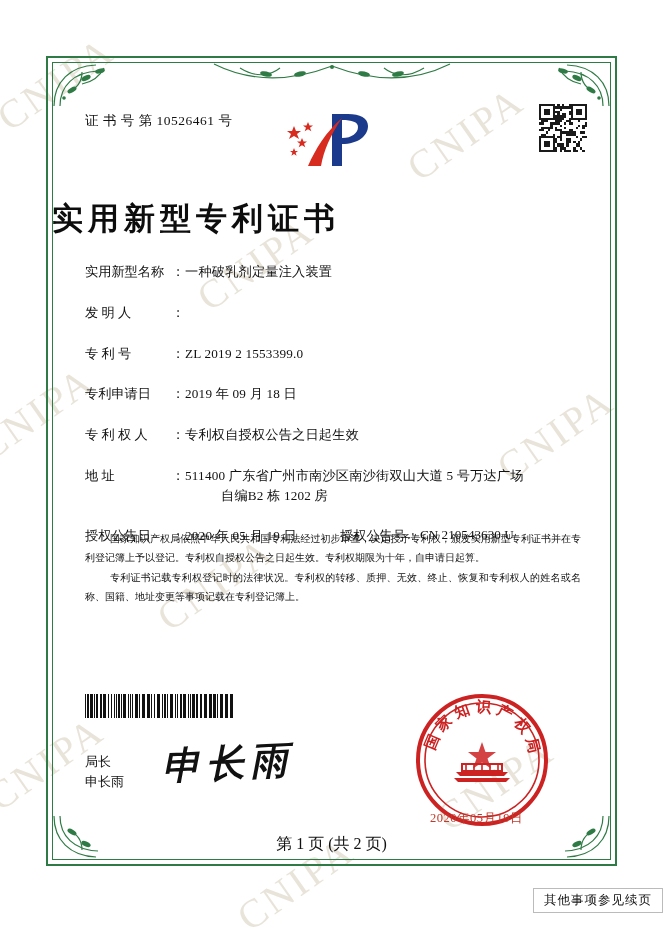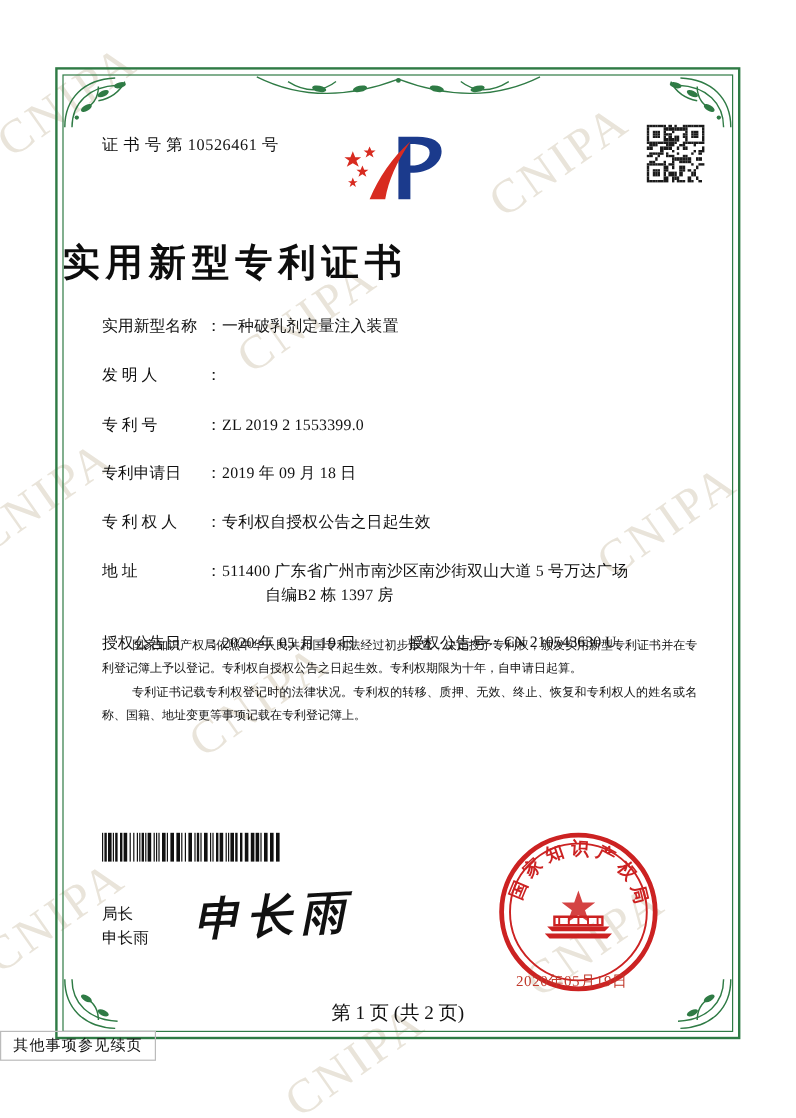--- a/index.html
+++ b/index.html
@@ -254,22 +254,22 @@
     left: 0; right: 0;
     top: 772px;
     text-align: center;
     font-size: 16px;
     color: #111;
   }
 
   .footer-note {
     position: absolute;
     left: 0; right: 0;
-    top: 859px;
-    text-align: left;
+    top: 888px;
+    text-align: right;
     font-size: 12.5px;
     color: #111;
     z-index: 5;
     letter-spacing: 1px;
   }
   .footer-note .inner {
     display: inline-block;
     border: 1px solid #bbb;
     padding: 3px 10px;
   }
@@ -868,21 +868,21 @@
         <div class="field-label">专 利 权 人</div>
         <div class="field-sep">：</div>
         <div class="field-value">专利权自授权公告之日起生效</div>
       </div>
 
       <div class="field-row">
         <div class="field-label">地 址</div>
         <div class="field-sep">：</div>
         <div class="field-value">
           <span>511400 广东省广州市南沙区南沙街双山大道 5 号万达广场</span>
-          <span class="second-line">自编B2 栋 1397 房</span>
+          <span class="second-line">自编B2 栋 1202 房</span>
         </div>
       </div>
 
       <div class="row-two-col">
         <div class="col-a" style="display:flex;">
           <div class="field-label">授权公告日</div>
           <div class="field-sep">：</div>
           <div class="field-value">2020 年 05 月 19 日</div>
         </div>
         <div class="col-b">

